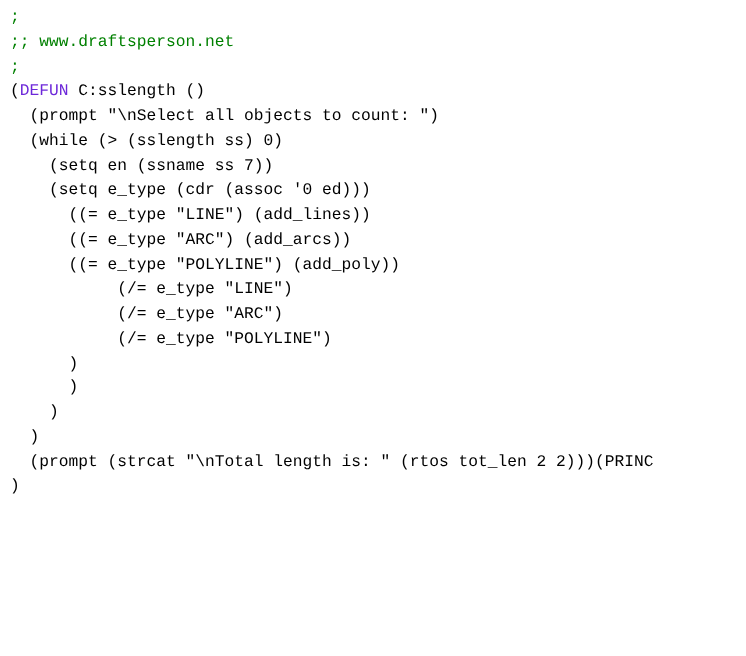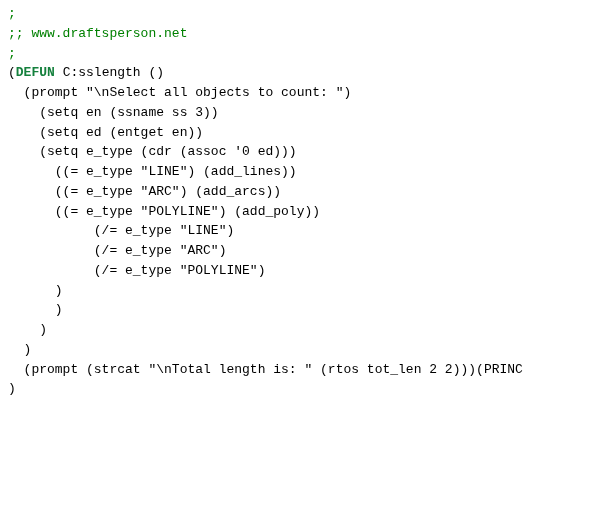--- a/index.html
+++ b/index.html
@@ -27,34 +27,34 @@
       overflow: hidden;
     }
 
     .code-line {
       white-space: pre;
       display: block;
       line-height: 1.52;
     }
 
     .comment { color: #008000; }
-    .keyword { color: #15803d; font-weight: bold; }
+    .keyword { color: #6d28d9; font-weight: normal; }
     .plain { color: #000000; }
   </style>
 </head>
 <body>
 
 <div id="code-container">
   <span class="code-line comment">;</span>
   <span class="code-line comment">;; www.draftsperson.net</span>
   <span class="code-line comment">;</span>
   <span class="code-line"><span class="plain">(</span><span class="keyword">DEFUN</span><span class="plain"> C:sslength ()</span></span>
   <span class="code-line plain">  (prompt "\nSelect all objects to count: ")</span>
-  <span class="code-line plain">    (setq en (ssname ss 3))</span>
-  <span class="code-line plain">    (setq ed (entget en))</span>
+  <span class="code-line plain">  (while (&gt; (sslength ss) 0)</span>
+  <span class="code-line plain">    (setq en (ssname ss 7))</span>
   <span class="code-line plain">    (setq e_type (cdr (assoc '0 ed)))</span>
   <span class="code-line plain">      ((= e_type "LINE") (add_lines))</span>
   <span class="code-line plain">      ((= e_type "ARC") (add_arcs))</span>
   <span class="code-line plain">      ((= e_type "POLYLINE") (add_poly))</span>
   <span class="code-line plain">           (/= e_type "LINE")</span>
   <span class="code-line plain">           (/= e_type "ARC")</span>
   <span class="code-line plain">           (/= e_type "POLYLINE")</span>
   <span class="code-line plain">      )</span>
   <span class="code-line plain">      )</span>
   <span class="code-line plain">    )</span>

